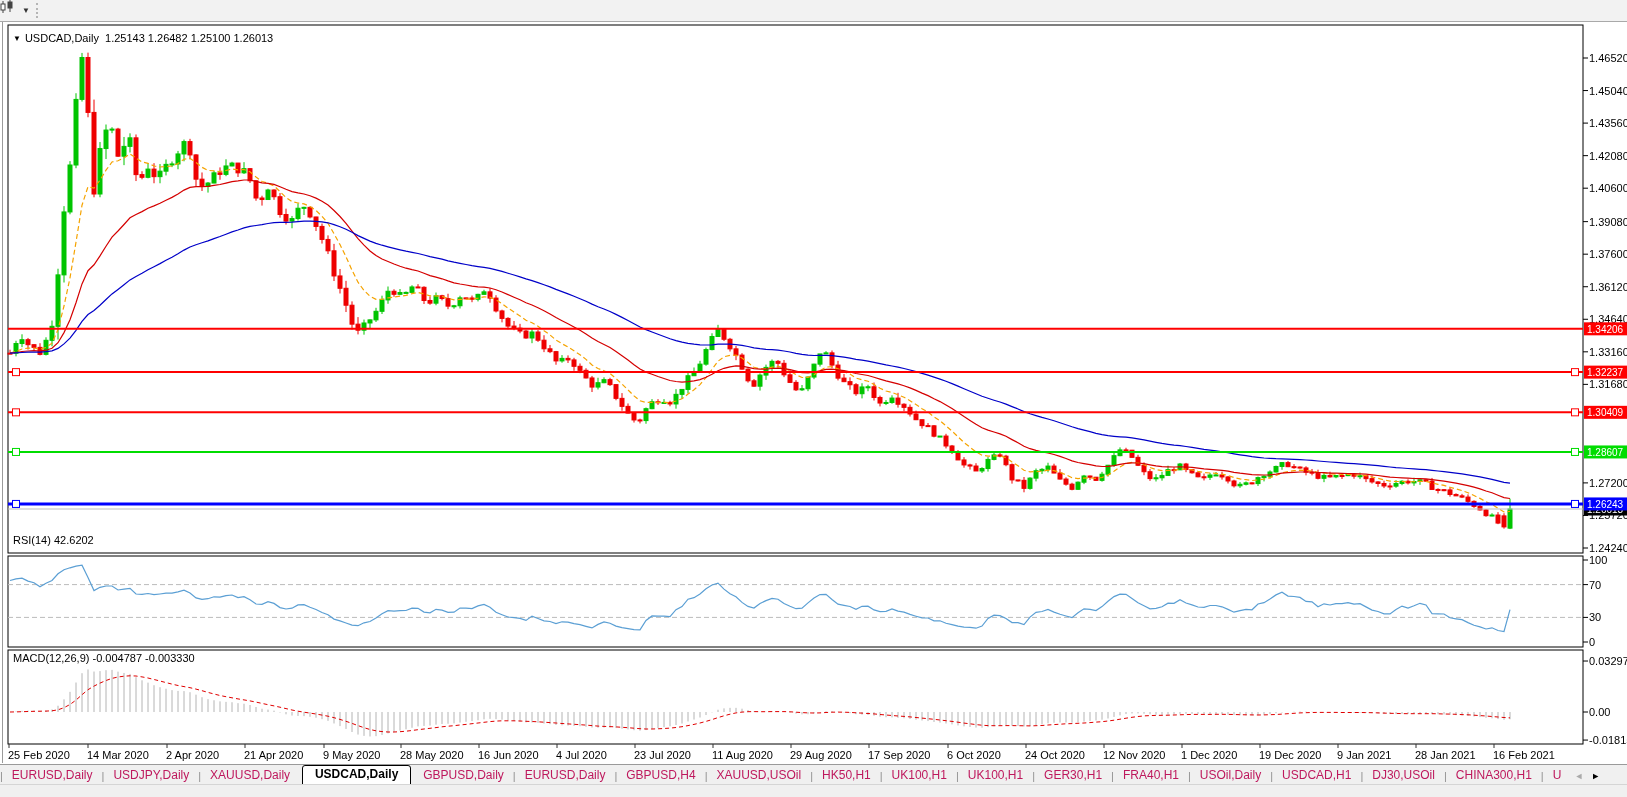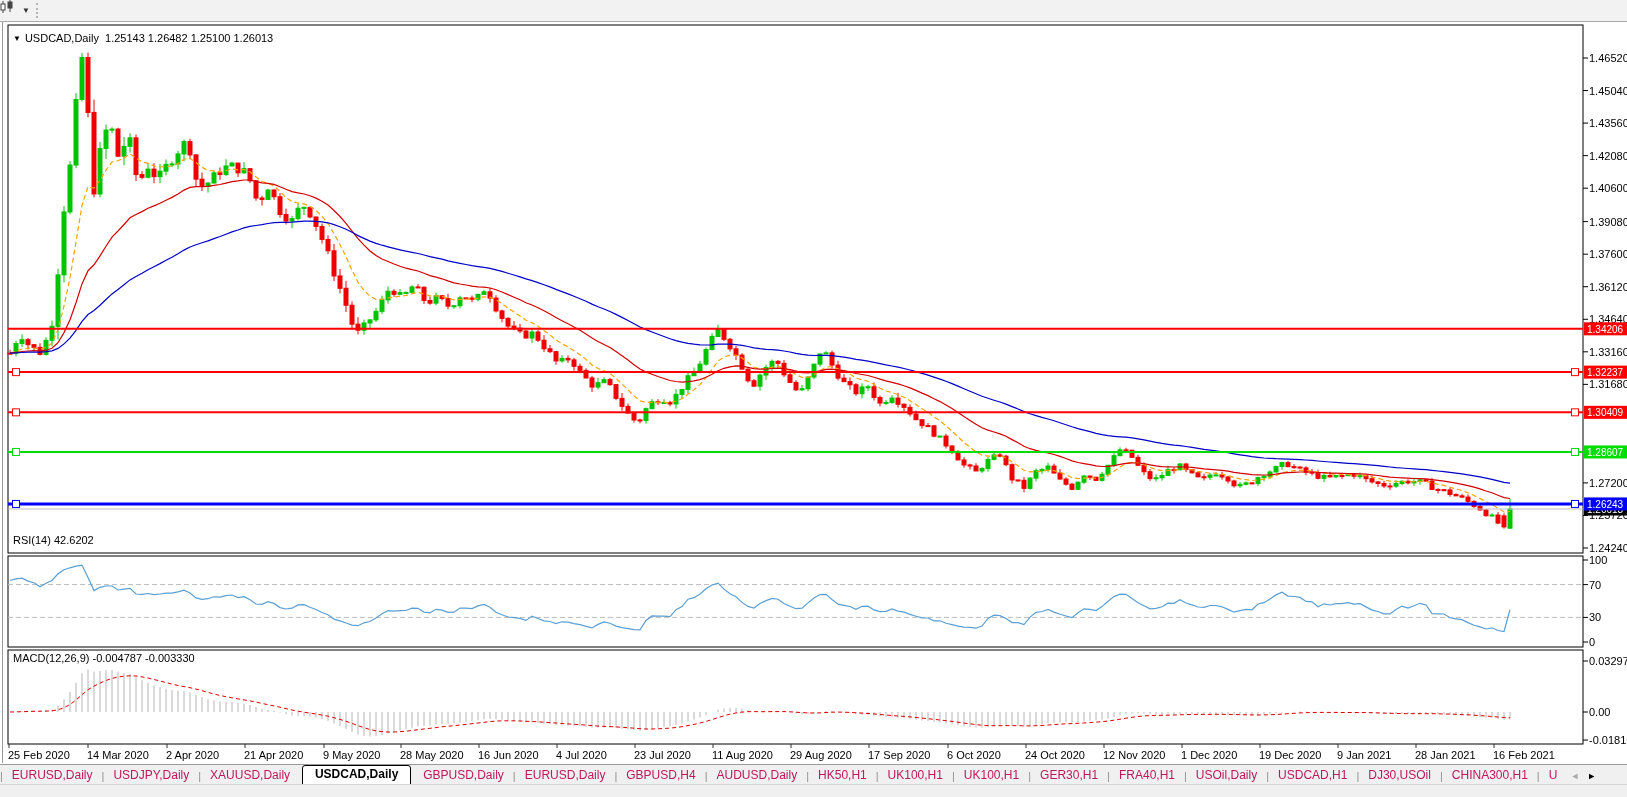--- a/index.html
+++ b/index.html
@@ -957,21 +957,21 @@
       <div class="tab">XAUUSD,Daily</div>
       <div class="tabsep" style="visibility: hidden;">|</div>
       <div class="tab active">USDCAD,Daily</div>
       <div class="tabsep" style="visibility: hidden;">|</div>
       <div class="tab">GBPUSD,Daily</div>
       <div class="tabsep" style="visibility: visible;">|</div>
       <div class="tab">EURUSD,Daily</div>
       <div class="tabsep" style="visibility: visible;">|</div>
       <div class="tab">GBPUSD,H4</div>
       <div class="tabsep" style="visibility: visible;">|</div>
-      <div class="tab">AUDUSD,Daily</div>
+      <div class="tab">XAUUSD,USOil</div>
       <div class="tabsep" style="visibility: visible;">|</div>
       <div class="tab">HK50,H1</div>
       <div class="tabsep" style="visibility: visible;">|</div>
       <div class="tab">UK100,H1</div>
       <div class="tabsep" style="visibility: visible;">|</div>
       <div class="tab">UK100,H1</div>
       <div class="tabsep" style="visibility: visible;">|</div>
       <div class="tab">GER30,H1</div>
       <div class="tabsep" style="visibility: visible;">|</div>
       <div class="tab">FRA40,H1</div>

